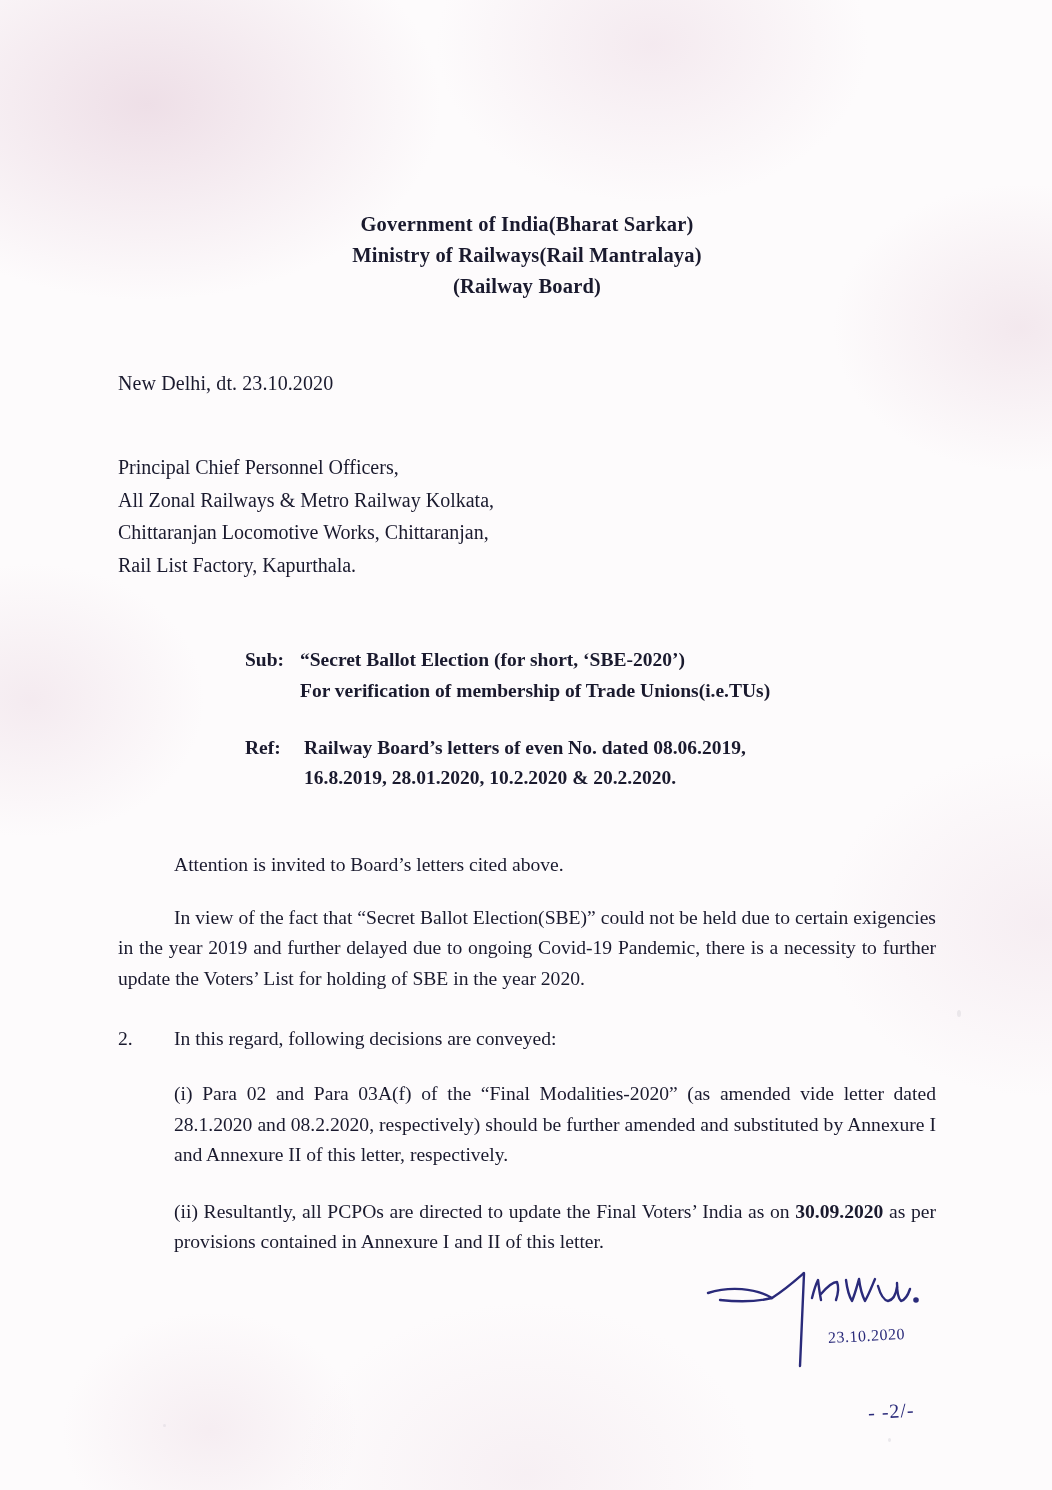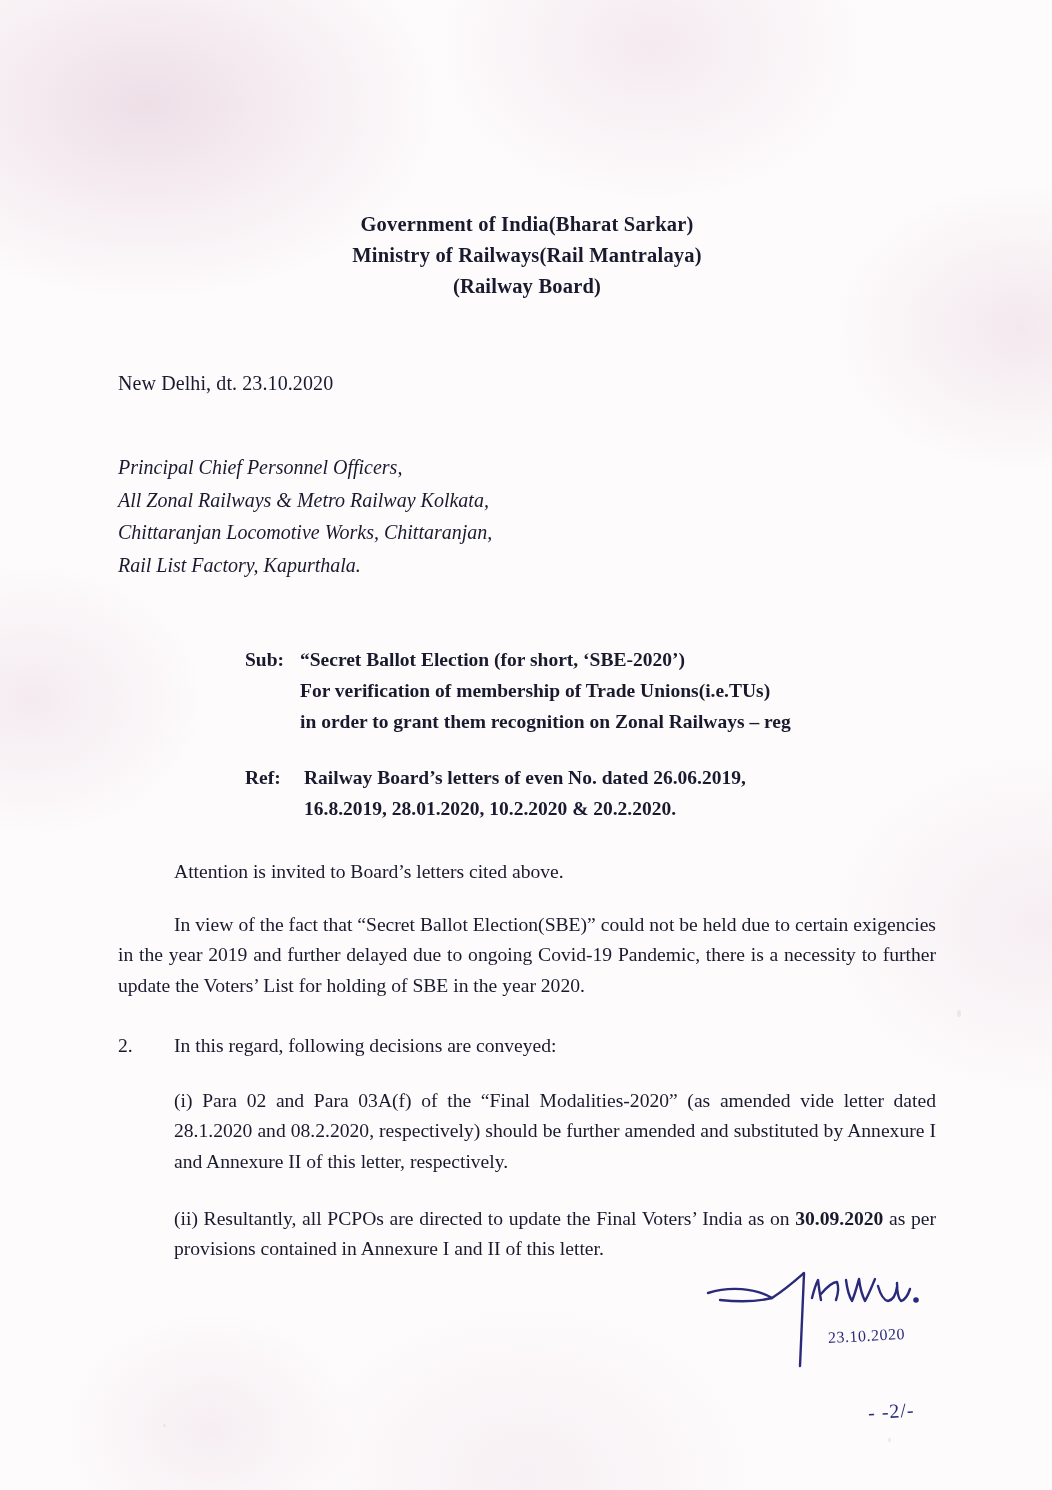--- a/index.html
+++ b/index.html
@@ -56,21 +56,20 @@
     letter-spacing: 0.1px;
   }
   .ref-date {
     letter-spacing: 0.1px;
     text-align: right;
   }
   .addressee {
     margin-top: 56px;
     font-size: 20px;
     line-height: 1.62;
-    font-style: italic;
   }
   .subject-block {
     margin-top: 64px;
     margin-left: 127px;
     font-size: 19.5px;
     font-weight: bold;
     line-height: 1.58;
   }
   .sub-line {
     display: flex;
@@ -87,21 +86,21 @@
     flex: 1;
   }
   .ref-block {
     margin-top: 26px;
     margin-left: 127px;
     font-size: 19.5px;
     font-weight: bold;
     line-height: 1.58;
   }
   .body {
-    margin-top: 32px;
+    margin-top: 56px;
     font-size: 19.6px;
     line-height: 1.56;
     text-align: justify;
   }
   .para {
     margin-top: 22px;
     text-indent: 56px;
   }
   .para.first {
     margin-top: 0;
@@ -188,30 +187,29 @@
       <div>Chittaranjan Locomotive Works, Chittaranjan,</div>
       <div>Rail List Factory, Kapurthala.</div>
     </div>
 
     <div class="subject-block">
       <div class="sub-line">
         <div class="sub-label">Sub:</div>
         <div class="subject-body">
           <div>“Secret Ballot Election (for short, ‘SBE-2020’)</div>
           <div>For verification of membership of Trade Unions(i.e.TUs)</div>
-          <div>in order to grant them recognition on Zonal Railways – reg</div>
         </div>
       </div>
     </div>
 
     <div class="ref-block">
       <div class="sub-line">
         <div class="ref-label">Ref:</div>
         <div class="subject-body">
-          <div>Railway Board’s letters of even No. dated 26.06.2019,</div>
+          <div>Railway Board’s letters of even No. dated 08.06.2019,</div>
           <div>16.8.2019, 28.01.2020, 10.2.2020 &amp; 20.2.2020.</div>
         </div>
       </div>
     </div>
 
     <div class="body">
       <div class="para first">Attention is invited to Board’s letters cited above.</div>
       <div class="para">In view of the fact that “Secret Ballot Election(SBE)” could not be held due to certain exigencies in the year 2019 and further delayed due to ongoing Covid-19 Pandemic, there is a necessity to further update the Voters’ List for holding of SBE in the year 2020.</div>
 
       <div class="numbered">

